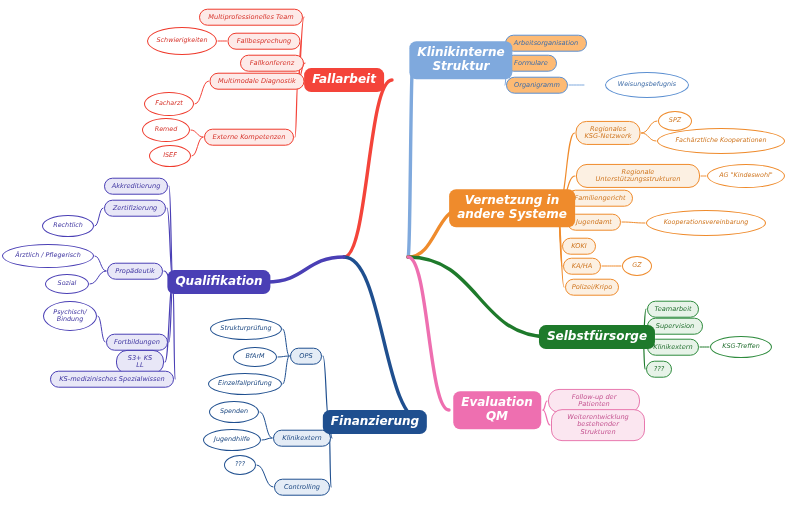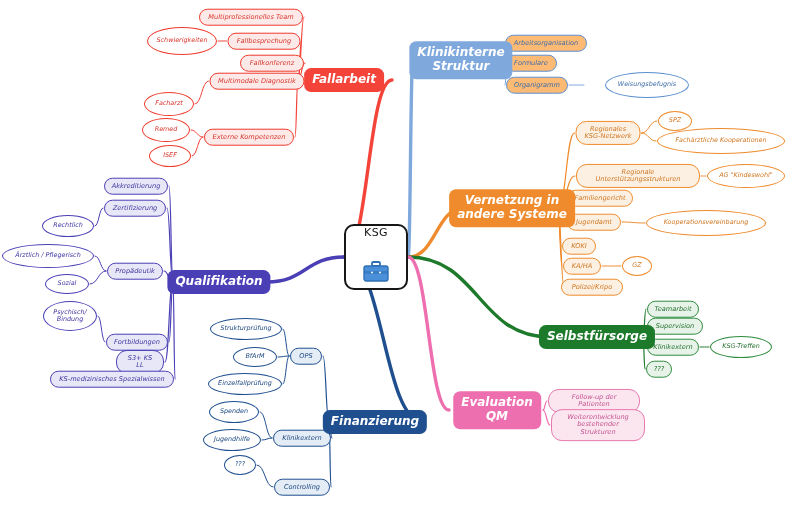--- a/index.html
+++ b/index.html
@@ -100,32 +100,20 @@
         <path d="M 173 282 C 171 282, 171 342, 169 342" stroke="#4a3fb5" stroke-width="1.2" fill="none"></path>
         <path d="M 173 282 C 169 282, 169 362, 165 362" stroke="#4a3fb5" stroke-width="1.2" fill="none"></path>
         <path d="M 173 282 C 174 282, 174 379, 175 379" stroke="#4a3fb5" stroke-width="1.2" fill="none"></path>
         <path d="M 103 208 C 99 208, 99 226, 95 226" stroke="#4a3fb5" stroke-width="1" fill="none"></path>
         <path d="M 106 271 C 100.5 271, 100.5 256, 95 256" stroke="#4a3fb5" stroke-width="1" fill="none"></path>
         <path d="M 106 271 C 98 271, 98 284, 90 284" stroke="#4a3fb5" stroke-width="1" fill="none"></path>
         <path d="M 105 342 C 101.5 342, 101.5 316, 98 316" stroke="#4a3fb5" stroke-width="1" fill="none"></path>
       </g>
   </svg>
 
-  <div class="node center-node" style="left:376px;top:257px;">
-    <span class="ctitle">KSG</span>
-    <span>
-      <svg width="26" height="22" viewBox="0 0 26 22">
-        <rect x="9" y="1" width="8" height="4" rx="1.2" fill="none" stroke="#2f6fb5" stroke-width="1.8"></rect>
-        <rect x="1" y="5" width="24" height="15" rx="2.2" fill="#4a90d9" stroke="#2f6fb5" stroke-width="1.4"></rect>
-        <rect x="1" y="10" width="24" height="3" fill="#2f6fb5" opacity=".55"></rect>
-        <circle cx="9" cy="11.5" r="1.1" fill="#dff0fb"></circle>
-        <circle cx="17" cy="11.5" r="1.1" fill="#dff0fb"></circle>
-      </svg>
-    </span>
-  </div>
 
   <div id="nodes">
       <div class="sw-red">
         <div class="node l1" style="left: 344px; top: 80px; background: rgb(244, 68, 58);">Fallarbeit</div>
         <div class="node l2" style="left: 251px; top: 17px; width: 104px;">Multiprofessionelles Team</div>
         <div class="node l2" style="left: 264px; top: 41px; width: 73px;">Fallbesprechung</div>
         <div class="node l2" style="left: 272px; top: 63px; width: 64px;">Fallkonferenz</div>
         <div class="node l2" style="left: 257px; top: 81px; width: 95px;">Multimodale Diagnostik</div>
         <div class="node l2" style="left: 249px; top: 137px; width: 90px;">Externe Kompetenzen</div>
         <div class="node l3" style="left: 182px; top: 41px; width: 70px; height: 28px;">Schwierigkeiten</div>
@@ -144,21 +132,21 @@
       <div class="sw-orange">
         <div class="node l1" style="left: 512px; top: 208px; background: rgb(239, 139, 44);">Vernetzung in
 andere Systeme</div>
         <div class="node l2" style="left: 608px; top: 133px; width: 65px;">Regionales
 KSG-Netzwerk</div>
         <div class="node l2" style="left: 638px; top: 176px; width: 124px;">Regionale Unterstützungsstrukturen</div>
         <div class="node l2" style="left: 600px; top: 198px; width: 66px;">Familiengericht</div>
         <div class="node l2" style="left: 594px; top: 222px; width: 54px;">Jugendamt</div>
         <div class="node l2" style="left: 579px; top: 246px; width: 34px;">KOKI</div>
         <div class="node l2" style="left: 582px; top: 266px; width: 38px; text-align: center;">KA/HA</div>
-        <div class="node l2" style="left: 592px; top: 287px; width: 62px;">Polizei/Kripo</div>
+        <div class="node l2" style="left: 592px; top: 287px; width: 54px;">Polizei/Kripo</div>
         <div class="node l3" style="left: 675px; top: 121px; width: 34px; height: 20px;">SPZ</div>
         <div class="node l3" style="left: 721px; top: 141px; width: 128px; height: 26px;">Fachärztliche Kooperationen</div>
         <div class="node l3" style="left: 746px; top: 176px; width: 78px; height: 24px;">AG "Kindeswohl"</div>
         <div class="node l3" style="left: 706px; top: 223px; width: 120px; height: 26px;">Kooperationsvereinbarung</div>
         <div class="node l3" style="left: 637px; top: 266px; width: 30px; height: 20px;">GZ</div>
       </div>
       <div class="sw-green">
         <div class="node l1" style="left: 597px; top: 337px; background: rgb(30, 122, 43);">Selbstfürsorge</div>
         <div class="node l2" style="left: 673px; top: 309px; width: 52px;">Teamarbeit</div>
         <div class="node l2" style="left: 675px; top: 326px; width: 56px;">Supervision</div>

